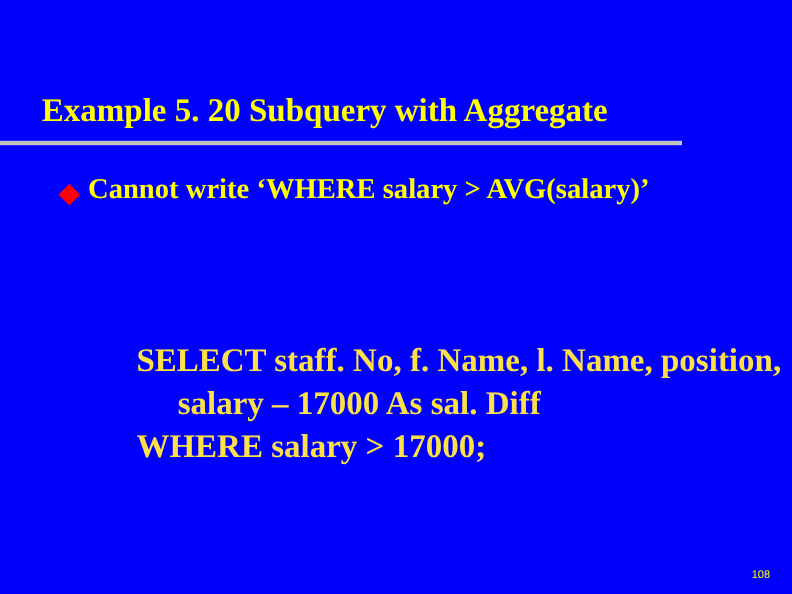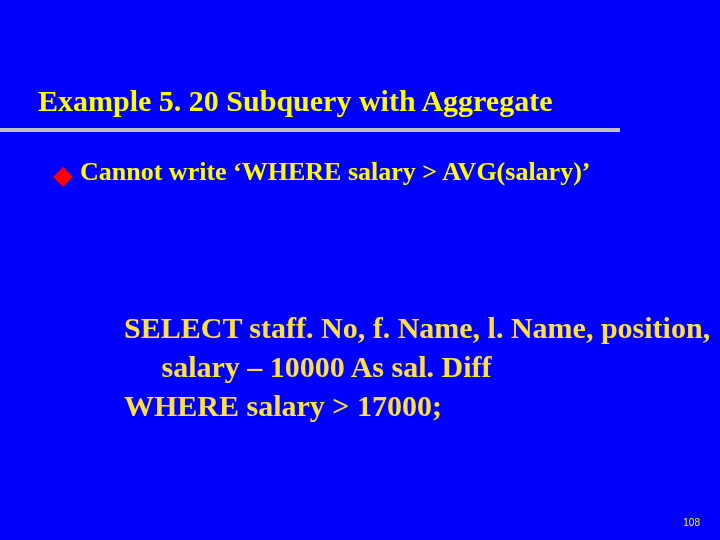--- a/index.html
+++ b/index.html
@@ -101,19 +101,19 @@
 
   <div class="content">
     <div class="bullet-row">
       <div class="diamond"></div>
       <div class="bullet-text">Cannot write ‘WHERE salary &gt; AVG(salary)’</div>
     </div>
   </div>
 
   <div class="code-block">
     <div class="code-line">SELECT staff. No, f. Name, l. Name, position,</div>
-    <div class="code-line">     salary – 10000 As sal. Diff</div>
+    <div class="code-line">     salary – 17000 As sal. Diff</div>
     <div class="code-line">WHERE salary &gt; 17000;</div>
   </div>
 
   <div class="page-num">108</div>
 
 </div>
 
 </body></html>

